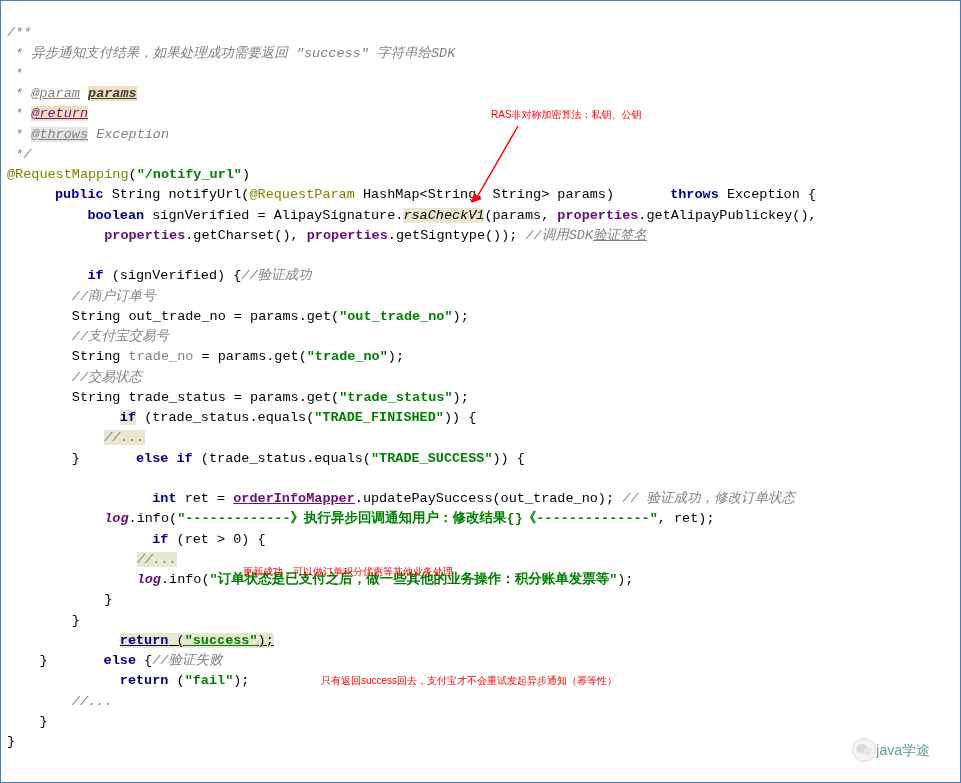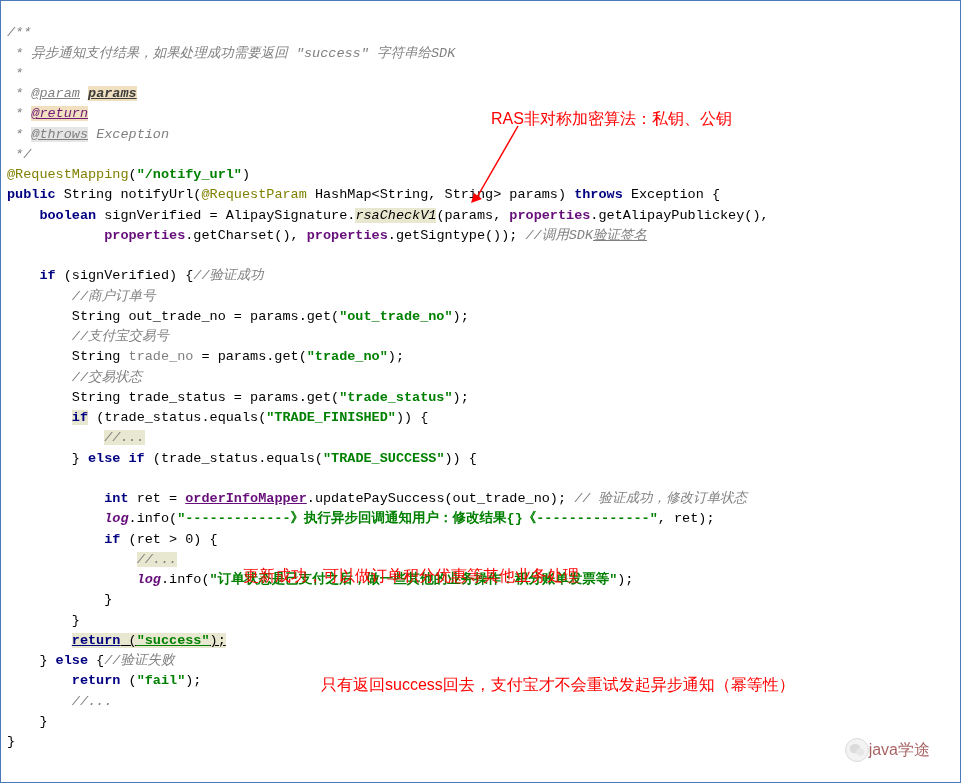--- a/index.html
+++ b/index.html
@@ -18,51 +18,51 @@
   }
   .code-container {
     padding: 2px 6px;
     white-space: pre;
     color: #000;
     position: relative;
   }
   .comment { color: #808080; font-style: italic; }
   .comment-cn { color: #808080; font-style: italic; }
   .annotation { color: #808000; }
-  .keyword { color: #000080; font-weight: bold; }
+  .keyword { color: #000080; font-weight: bold; margin-left: 48px; }
   .string { color: #008000; font-weight: bold; }
   .underline { text-decoration: underline; }
   .purple { color: #660e7a; font-weight: bold; }
   .unused { color: #808080; }
   .tag-param { color: #808080; font-style: italic; text-decoration: underline; }
   .tag-param-hl { background: #f0e0c0; text-decoration: underline; font-style: italic; font-weight: bold; color: #3c3c3c;}
   .tag-return { color: #701a75; font-style: italic; text-decoration: underline; background: #f0e0c0; text-align: right; }
   .tag-throws { color: #808080; font-style: italic; text-decoration: underline; background: #e5e5e5; }
   .yellow-hl { background: #e8e8d0; }
   .red-annotation {
     position: absolute;
     color: #ff0000;
     font-family: "Microsoft YaHei", sans-serif;
-    font-size: 16px;
+    font-size: 10px;
     font-style: normal;
     white-space: nowrap;
   }
   .arrow-svg {
     position: absolute;
     pointer-events: none;
   }
   .watermark {
     position: absolute;
     bottom: 20px;
     right: 30px;
     display: flex;
     align-items: center;
-    color: #7f1d1d;
+    color: #0f766e;
     font-family: "Microsoft YaHei", sans-serif;
-    font-size: 16px;
+    font-size: 14px;
     opacity: 0.7;
   }
   .watermark-icon {
     width: 22px;
     height: 22px;
     border-radius: 50%;
     background: #eee;
     border: 1px solid #ccc;
     position: relative;
     display: inline-flex;

